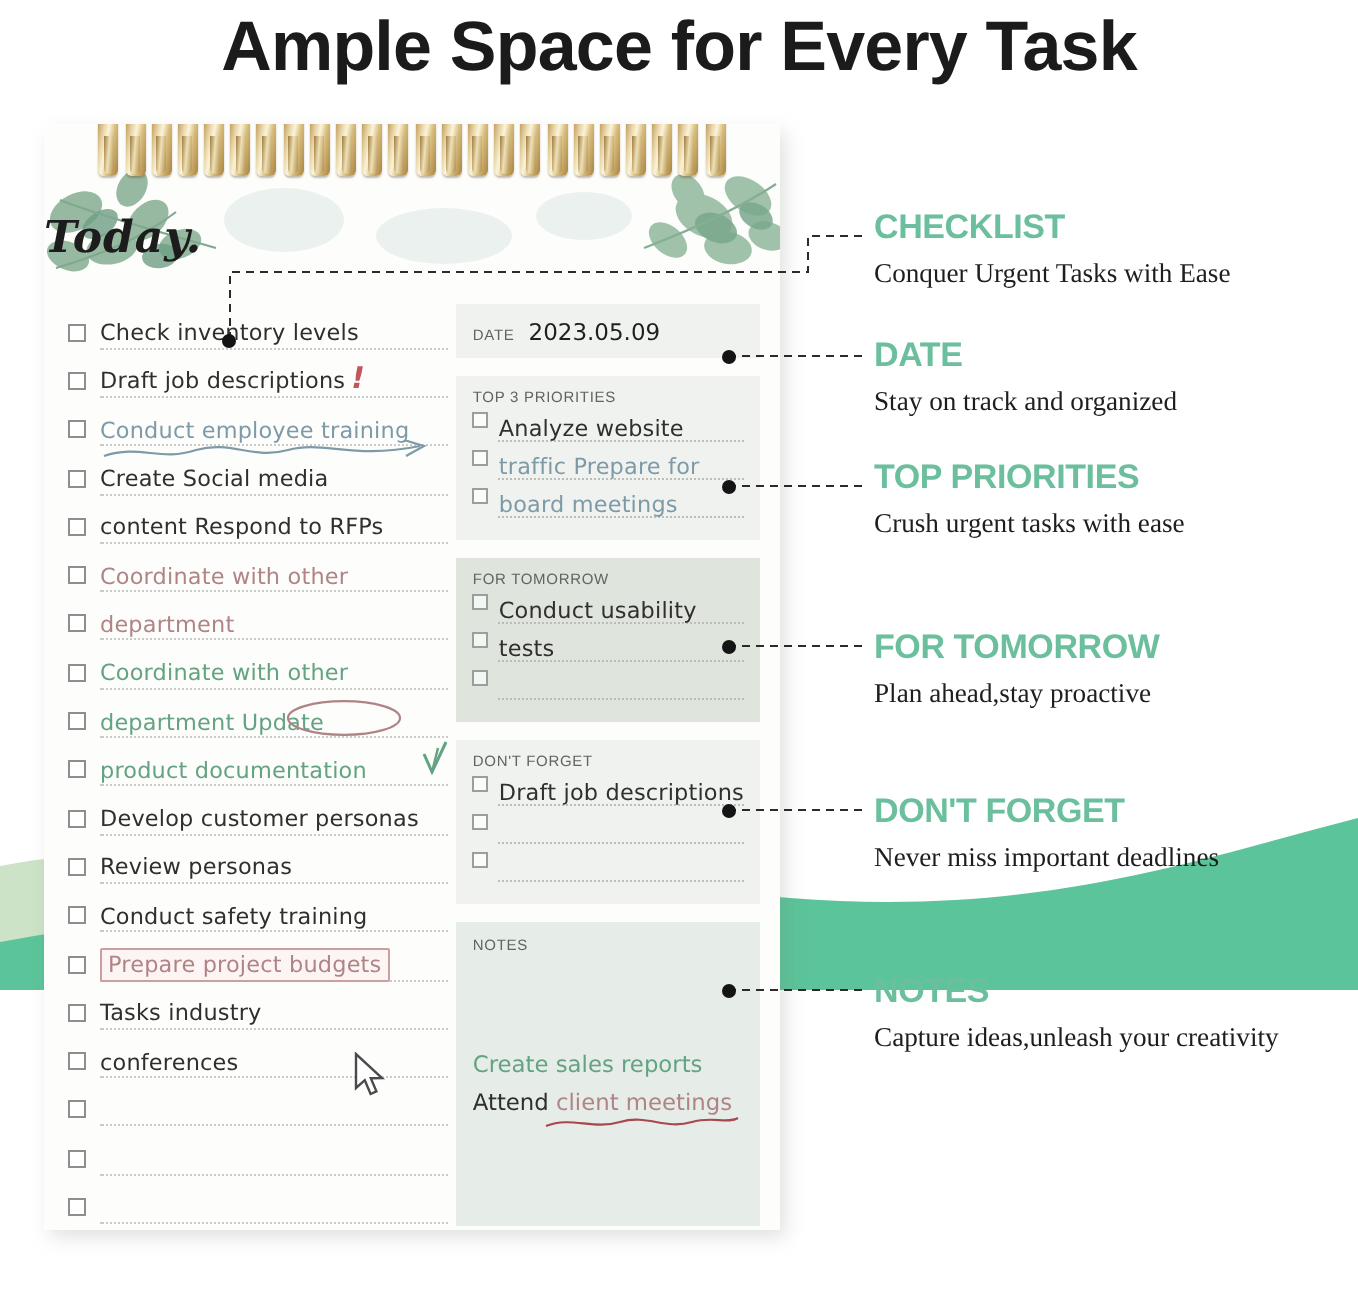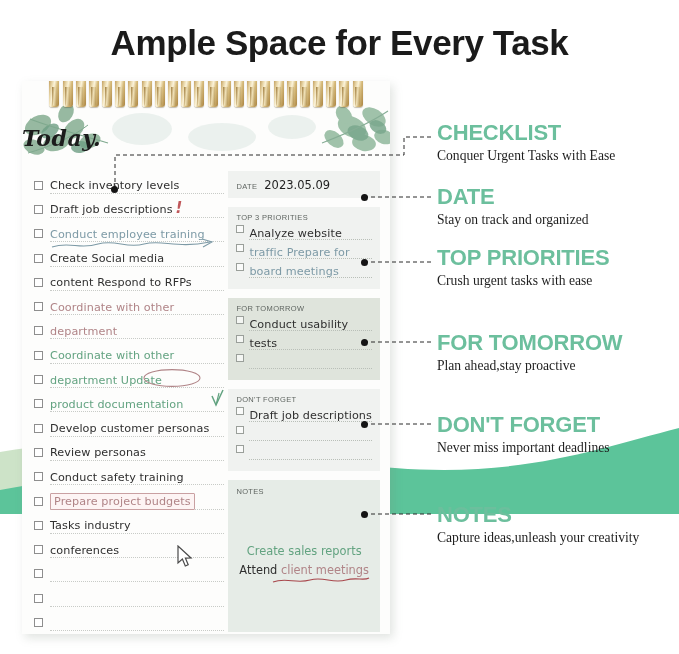--- a/index.html
+++ b/index.html
@@ -2,21 +2,21 @@
 <html><head>
 <meta charset="utf-8">
 <style>
   * { box-sizing: border-box; margin: 0; padding: 0; }
   html, body {
     width: 679px; height: 654px;
     background: #ffffff;
     font-family: "Liberation Sans", sans-serif;
     overflow: hidden;
   }
-  #root { position: relative; width: 679px; height: 495px; background: #fff; margin-top: 19px; }
+  #root { position: relative; width: 679px; height: 495px; background: #fff; }
 
   
   .bottom-band { position: absolute; left: 0; bottom: 0; width: 679px; height: 120px; overflow: hidden; }
   .bottom-band svg { display: block; }
 
   
   .headline {
     position: absolute; left: 0; top: 0; width: 679px;
     text-align: center;
     font-size: 35px; font-weight: bold; letter-spacing: -0.4px;
@@ -97,32 +97,32 @@
     font-family: "Liberation Sans", sans-serif; font-size: 7.5px;
     letter-spacing: .35px; color: #5f6561; margin-bottom: 3px;
   }
   .date-panel { background: #f0f2f0; padding: 7px 8px 6px 8px; margin-bottom: 9px; display: flex; align-items: baseline; }
   .date-lbl { font-size: 7.5px; letter-spacing: .35px; color: #5f6561; margin-right: 7px; }
   .date-val { font-family: "DejaVu Sans", sans-serif; font-size: 11.5px; color: #1f1f1f; }
   .prow { display: flex; height: 19px; }
   .prow .cb { width: 8px; height: 8px; flex: 0 0 8px; margin-right: 5px; margin-left: 0; border-color: #9a9f9a; background: rgba(255,255,255,.65); }
   .prow .tline { border-bottom: 1px dotted #b9bfb8; height: 15px; }
   .prow .txt { font-size: 10.6px; }
-  .notes-line { font-family: "DejaVu Sans", sans-serif; font-size: 11.4px; text-align: center; line-height: 19px; position: relative; }
+  .notes-line { font-family: "DejaVu Sans", sans-serif; font-size: 11.4px; line-height: 19px; position: relative; }
   .notes-inner { margin-top: 46px; }
   .nwave { position: absolute; left: 36px; top: 15px; width: 98px; height: 9px; }
 
   
   .cursor { position: absolute; left: 155px; top: 464px; width: 17px; height: 23px; }
 
   
   .ann { position: absolute; left: 437px; }
   .ann-title {
     font-family: "Liberation Sans", sans-serif; font-weight: bold;
-    font-size: 22px; color: #6cbf9d; letter-spacing: -.2px; line-height: 23px;
+    font-size: 17px; color: #6cbf9d; letter-spacing: -.2px; line-height: 23px;
   }
   .ann-sub {
     font-family: Liberation Serif, serif; font-size: 13.6px;
     color: #1e1e1e; line-height: 17px; margin-top: 3px;
   }
   .leader { position: absolute; pointer-events: none; }
   .dot { position: absolute; width: 7px; height: 7px; border-radius: 50%; background: #141414; }
 </style>
 </head>
 <body>

